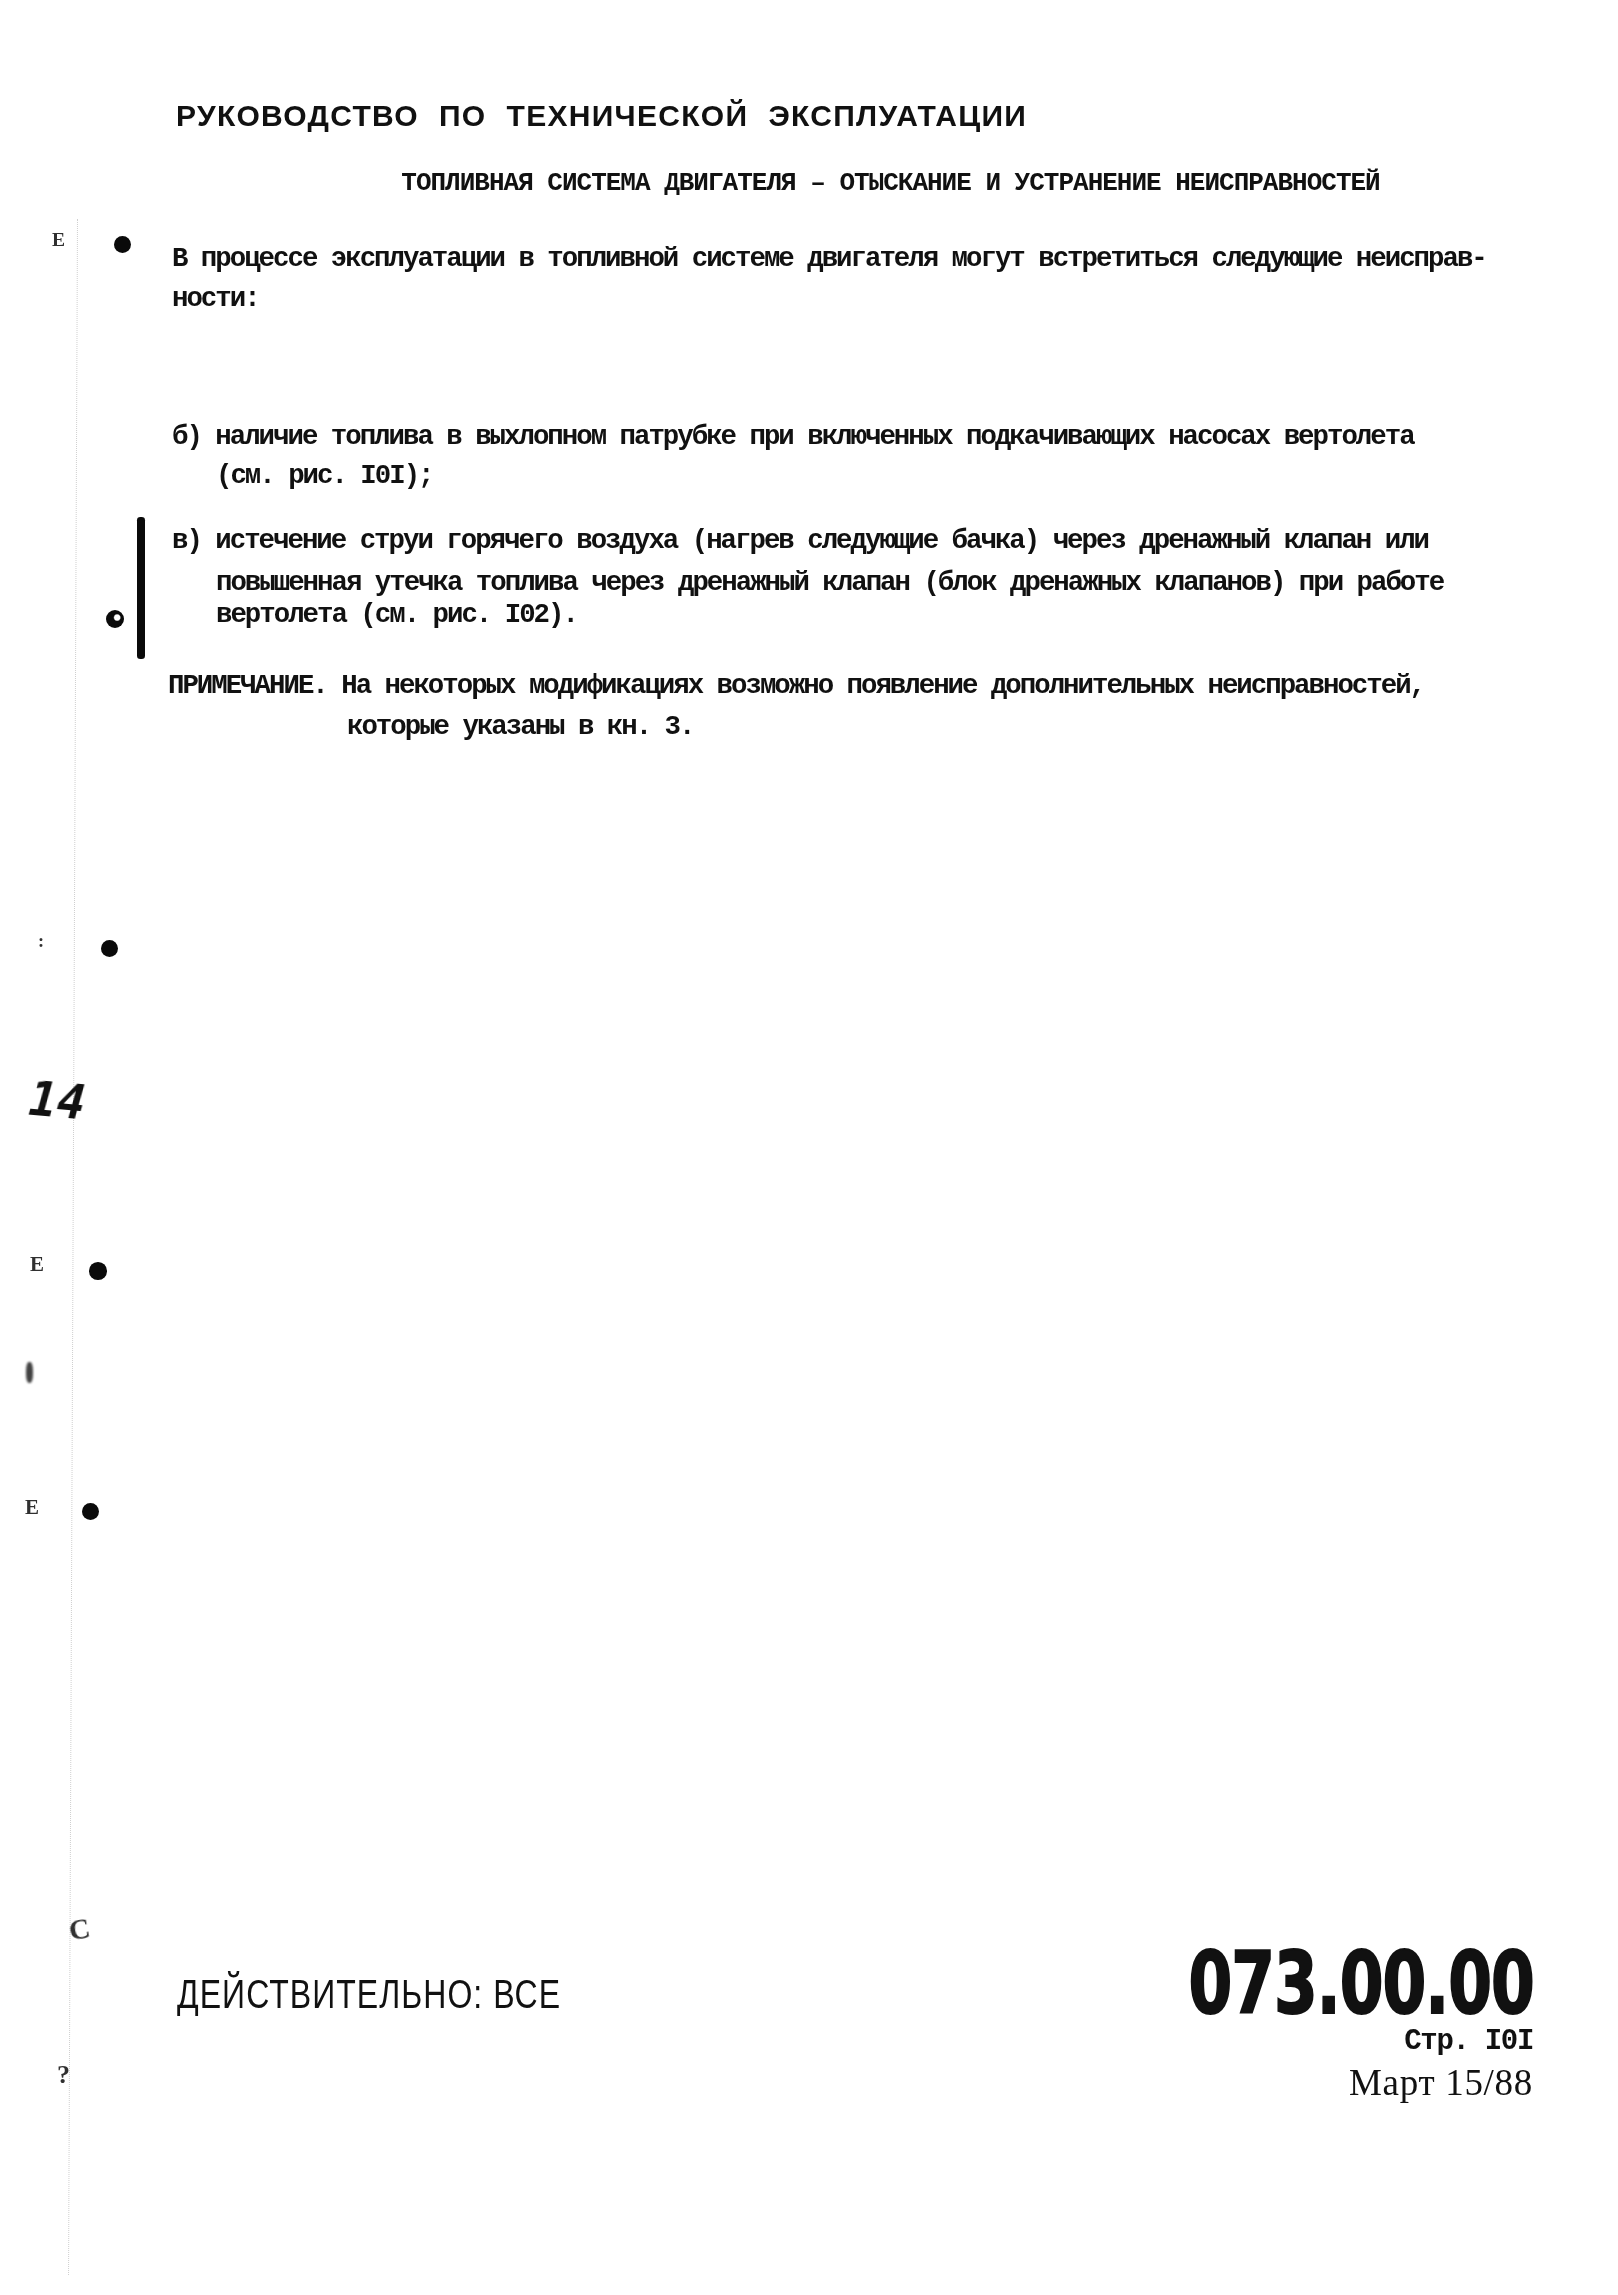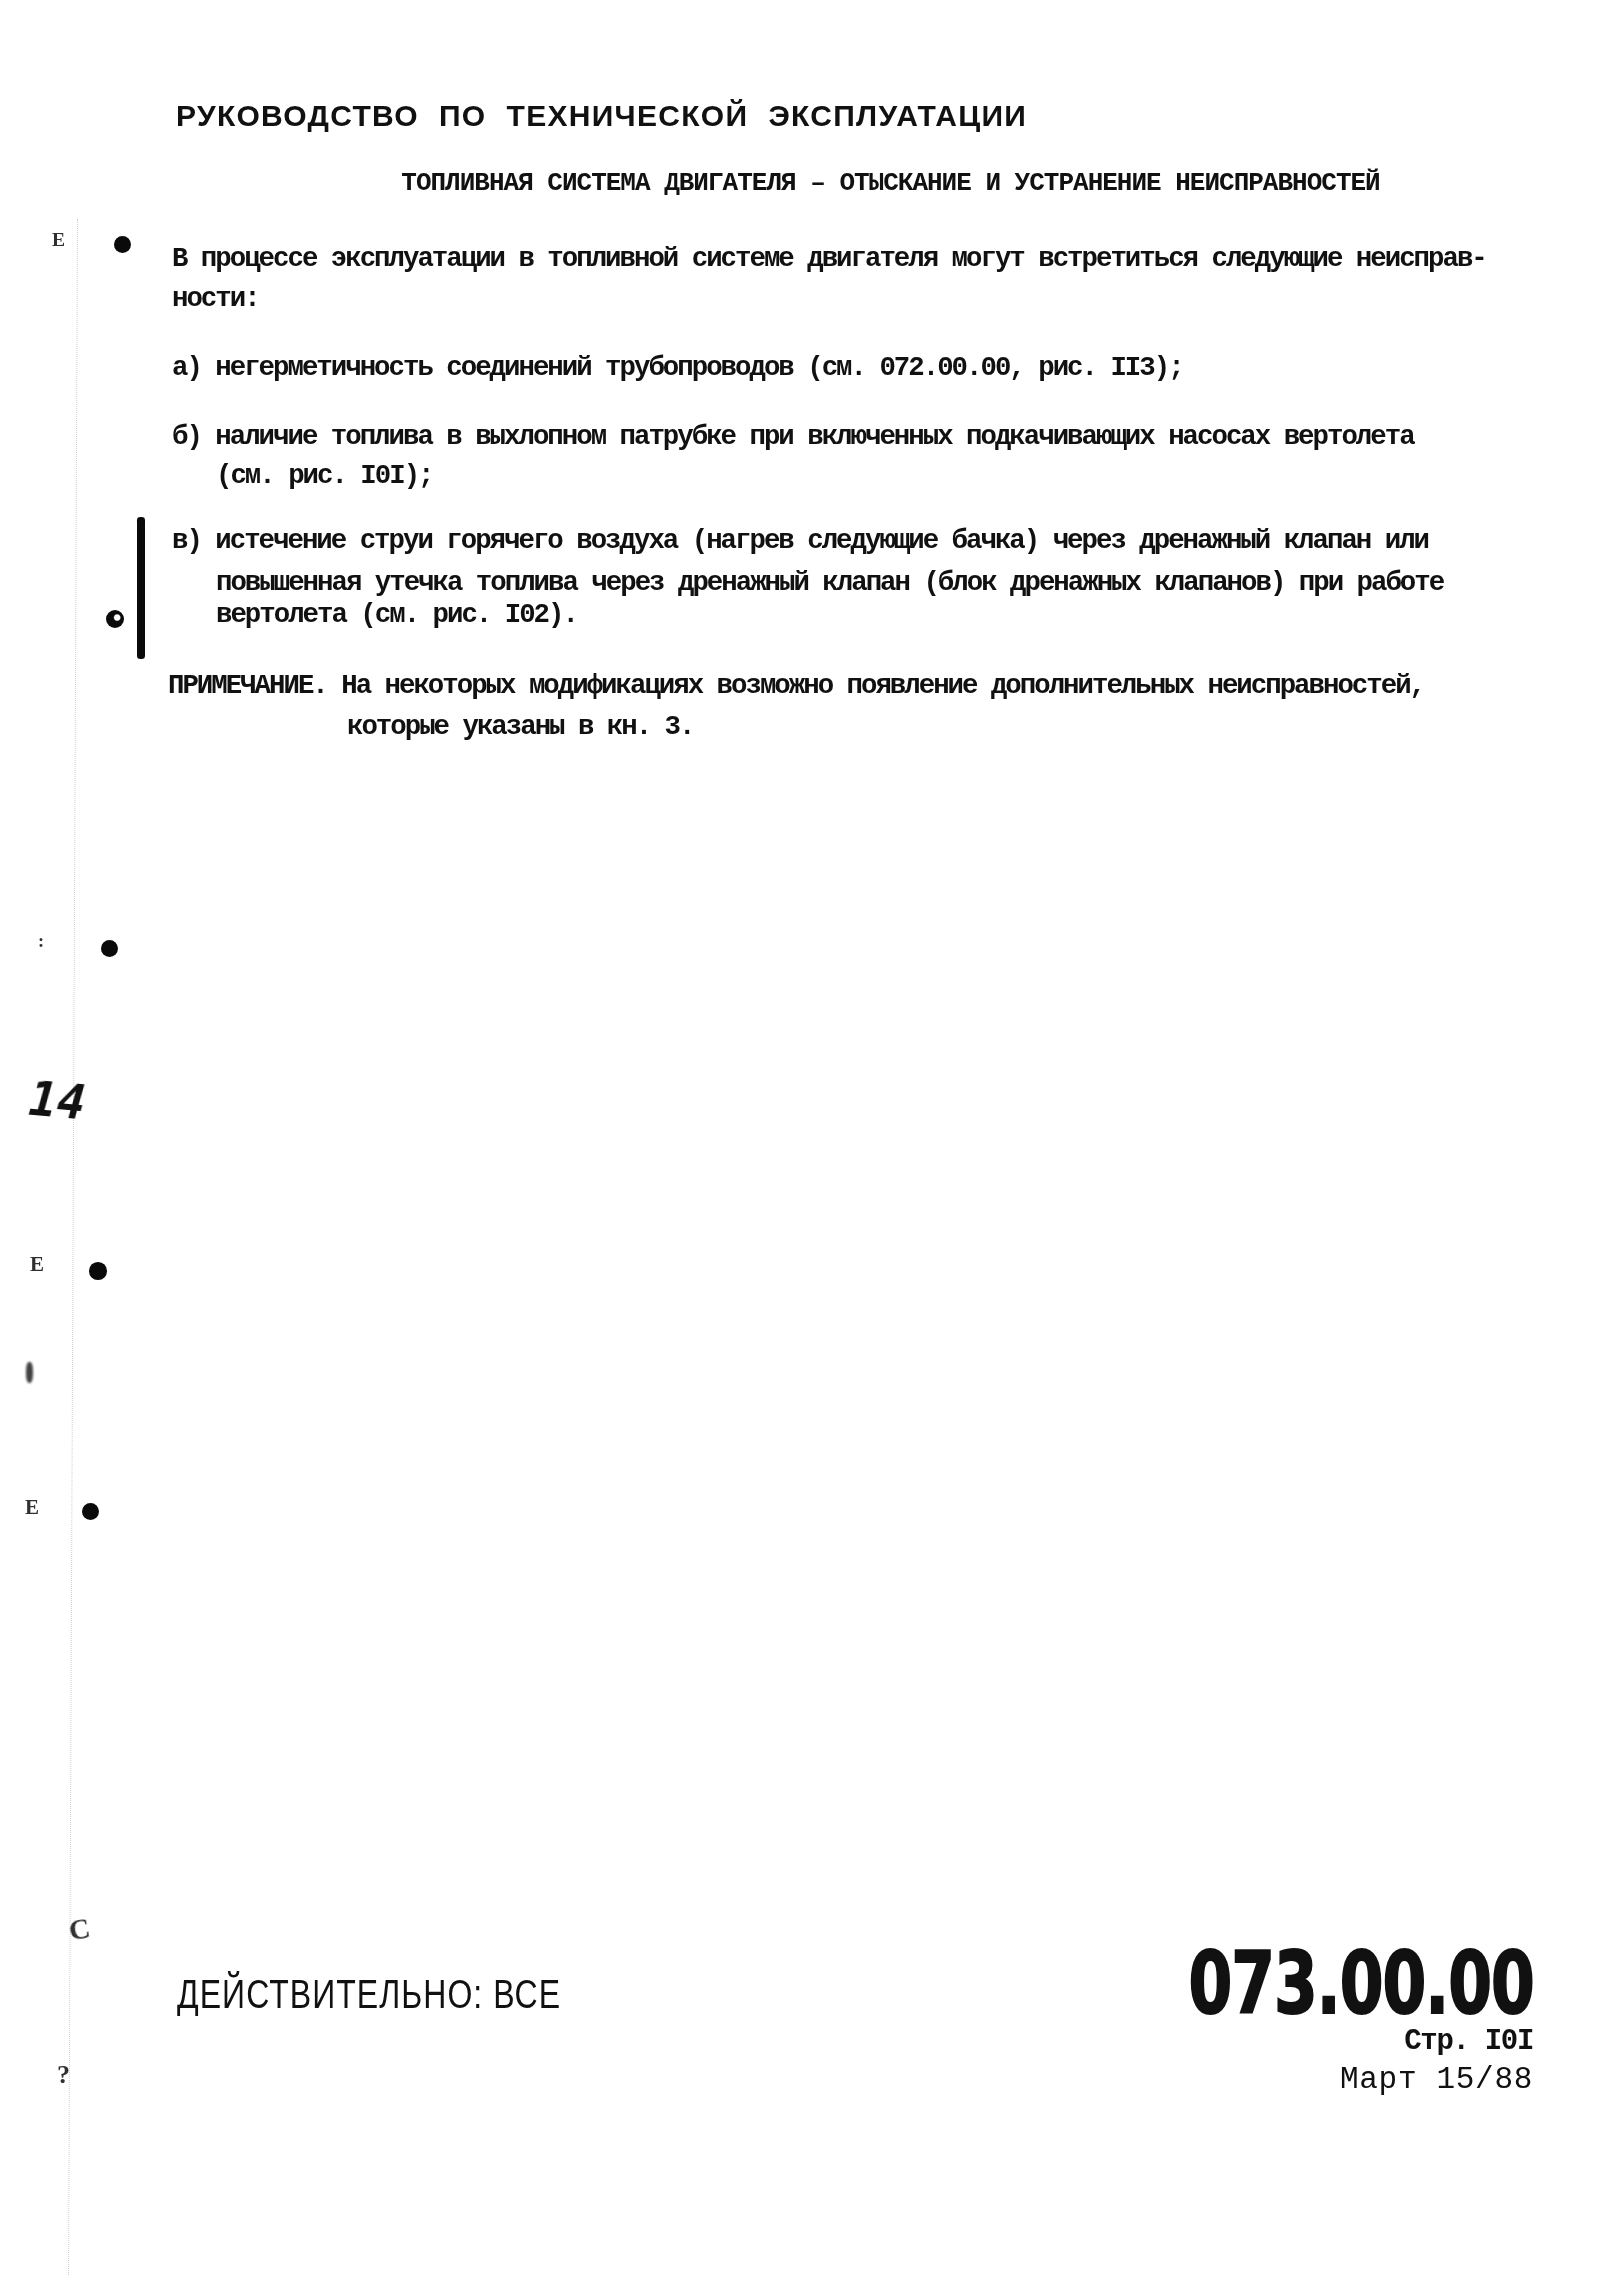--- a/index.html
+++ b/index.html
@@ -48,22 +48,22 @@
     font-weight:bold;font-size:85px;letter-spacing:-1.3px;line-height:1.1;white-space:pre;
     transform:scaleX(0.74);transform-origin:right top;
     -webkit-text-stroke:2px #111;
   }
   .f-page{
     position:absolute;right:86px;top:2025px;
     font-size:29px;font-weight:bold;letter-spacing:-1.3px;line-height:1.2;white-space:pre;
   }
   .f-date{
     position:absolute;right:86px;top:2061px;
-    font-family:Liberation Mono, monospace;
-    font-size:31px;letter-spacing:0.7px;line-height:1.2;white-space:pre;
+    font-family:Liberation Serif, serif;
+    font-size:37px;letter-spacing:0.7px;line-height:1.2;white-space:pre;
   }
   
   .change-bar{
     position:absolute;left:137px;top:517px;width:7.8px;height:142px;
     background:#0a0a0a;border-radius:3.3px;
   }
   .dot{position:absolute;border-radius:50%;background:#0a0a0a;}
   .dot-speck{background:radial-gradient(circle at 62% 42%, #fff 0 2.6px, #0a0a0a 3.9px);}
   .smudge{
     position:absolute;color:#1a1a1a;
@@ -87,21 +87,20 @@
 <body>
 
 <div class="page">
 
   <div class="hdr-title">РУКОВОДСТВО ПО ТЕХНИЧЕСКОЙ ЭКСПЛУАТАЦИИ</div>
   <div class="hdr-sub">ТОПЛИВНАЯ СИСТЕМА ДВИГАТЕЛЯ – ОТЫСКАНИЕ И УСТРАНЕНИЕ НЕИСПРАВНОСТЕЙ</div>
 
   <div class="tw" style="left:172px;top:243px;">В процессе эксплуатации в топливной системе двигателя могут встретиться следующие неисправ-</div>
   <div class="tw" style="left:172px;top:283px;">ности:</div>
 
-  <div class="tw" style="left:172px;top:352px;">а) негерметичность соединений трубопроводов (см. 072.00.00, рис. II3);</div>
 
   <div class="tw" style="left:172px;top:421px;">б) наличие топлива в выхлопном патрубке при включенных подкачивающих насосах вертолета</div>
   <div class="tw" style="left:216px;top:460px;">(см. рис. I0I);</div>
 
   <div class="tw" style="left:172px;top:525px;">в) истечение струи горячего воздуха (нагрев следующие бачка) через дренажный клапан или</div>
   <div class="tw" style="left:216px;top:567px;">повышенная утечка топлива через дренажный клапан (блок дренажных клапанов) при работе</div>
   <div class="tw" style="left:216px;top:599px;">вертолета (см. рис. I02).</div>
 
   <div class="tw" style="left:168px;top:670px;">ПРИМЕЧАНИЕ. На некоторых модификациях возможно появление дополнительных неисправностей,</div>
   <div class="tw" style="left:347px;top:711px;">которые указаны в кн. 3.</div>

